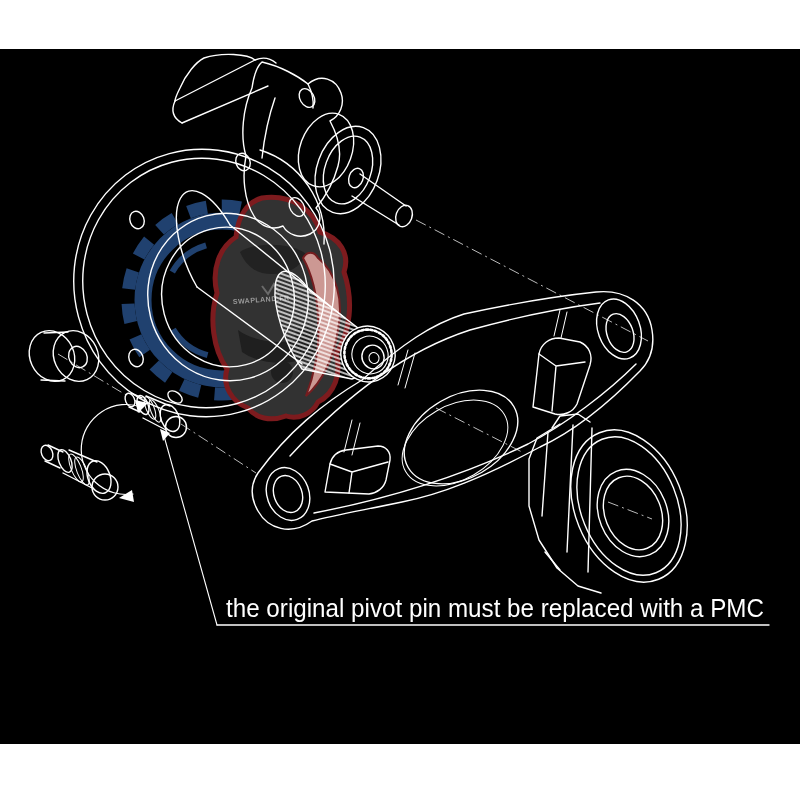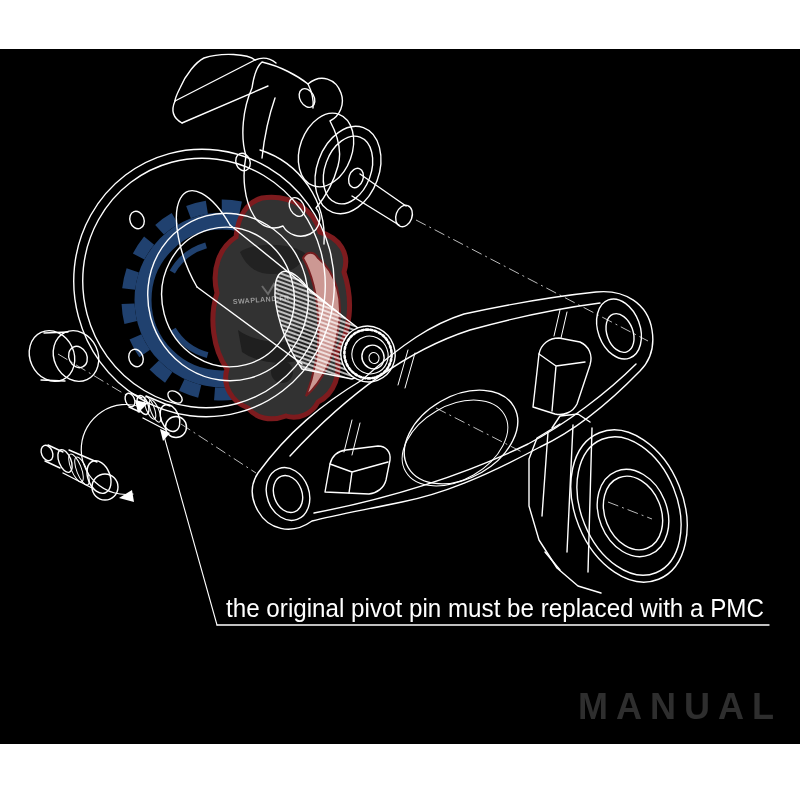--- a/index.html
+++ b/index.html
@@ -200,14 +200,13 @@
         <path d="M 217 625 L 769 625" stroke-width="1.4"></path>
       </g>
     </g>
 
     <text class="ann" x="226" y="617" textLength="538" lengthAdjust="spacingAndGlyphs">the original pivot pin must be replaced with a PMC</text>
   </svg>
 
   <div class="band top"></div>
   <div class="band bottom"></div>
 
-  <div class="manual">MANUAL</div>
 </div>
 
 </body></html>

